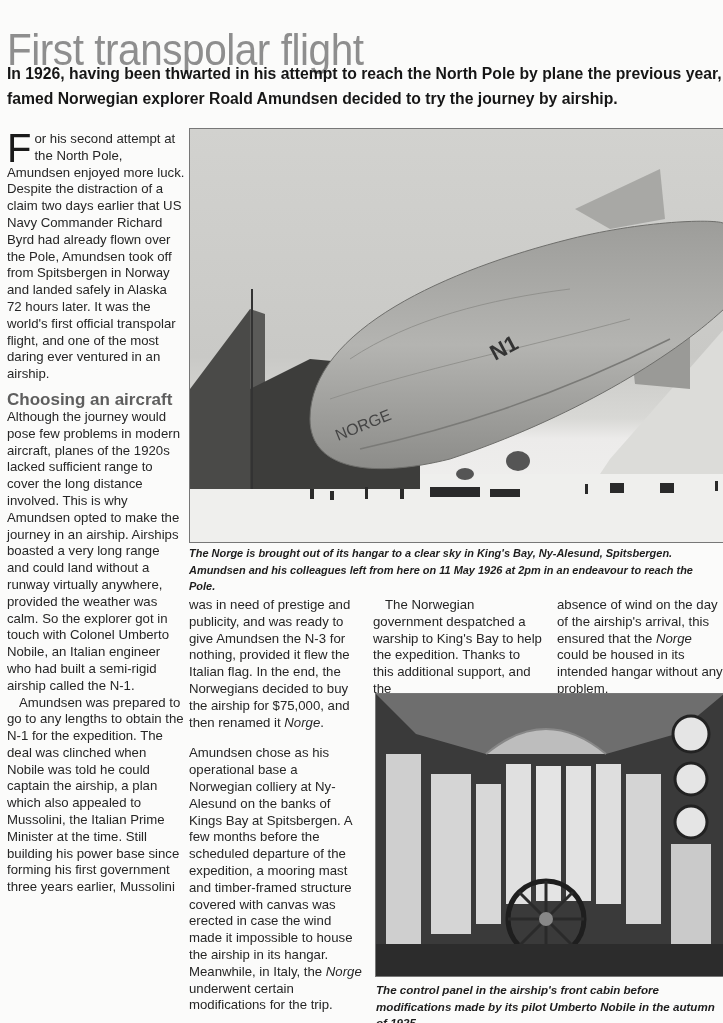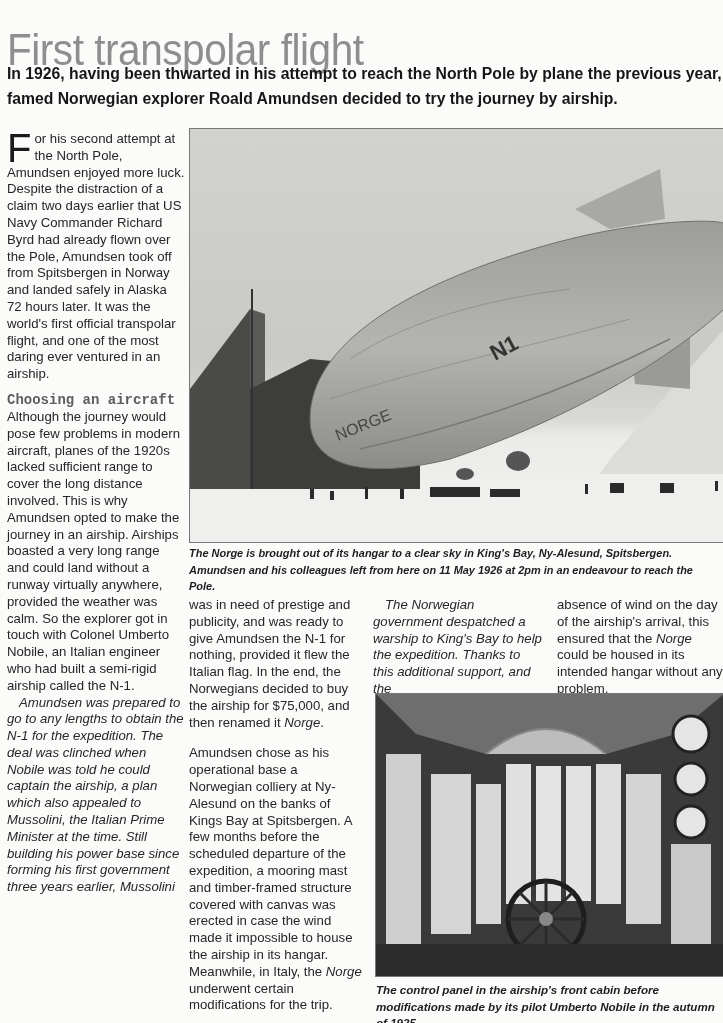--- a/index.html
+++ b/index.html
@@ -18,33 +18,32 @@
   }
   .standfirst {
     position: absolute; left: 7px; top: 61px; width: 715px;
     font-size: 17.4px; font-weight: bold; line-height: 25px; color: #161616;
     transform: scaleX(0.905); transform-origin: left top; width: 790px;
   }
   .col {
     position: absolute; font-size: 13.2px; line-height: 16.8px; color: #262626;
   }
   .col p { margin: 0; }
-  .col .indent { text-indent: 12px; font-style: italic; }
+  .col .indent { text-indent: 12px; }
   .col1 { left: 7px; top: 131px; width: 178px; }
   .col2 { left: 189px; top: 597px; width: 175px; }
   .col3 { left: 373px; top: 597px; width: 170px; }
   .col4 { left: 557px; top: 597px; width: 170px; }
   .dropcap {
     float: left; font-size: 40px; line-height: 30px; margin: 2px 3px 0 0;
     color: #1a1a1a; font-weight: normal;
   }
   .subhead {
-    font-size: 14px; font-weight: bold; color: #5e5e5e; margin: 0;
+    font-size: 17px; font-weight: bold; color: #5e5e5e; margin: 0;
     line-height: 18px;
-    font-family: Liberation Mono, monospace;
   }
   .gap { height: 8px; }
   em { font-style: italic; }
 
   .photo {
     position: absolute; overflow: hidden; border: 1px solid #777;
   }
   .photo1 {
     left: 189px; top: 128px; width: 534px; height: 413px;
     background: linear-gradient(180deg, #d2d2cf 0%, #c9c9c6 55%, #d8d8d5 70%, #ecebea 75%, #f2f2f0 100%);
@@ -118,21 +117,21 @@
       <rect x="395" y="355" width="3" height="10"></rect>
         <rect x="420" y="354" width="14" height="10"></rect>
       <rect x="470" y="354" width="14" height="10"></rect>
         <rect x="525" y="352" width="3" height="10"></rect>
     </g>
   </svg>
 </div>
 <div class="caption caption1">The Norge is brought out of its hangar to a clear sky in King's Bay, Ny-Alesund, Spitsbergen. Amundsen and his colleagues left from here on 11 May 1926 at 2pm in an endeavour to reach the Pole.</div>
 
 <div class="col col2">
-  <p><span>was in need of prestige and publicity, and was ready to give Amundsen the N-1 for nothing, provided it flew the Italian flag. In the end, the Norwegians decided to buy the airship for $75,000, and then renamed it </span><em>Norge</em><span>.</span></p>
+  <p><span>was in need of prestige and publicity, and was ready to give Amundsen the N-3 for nothing, provided it flew the Italian flag. In the end, the Norwegians decided to buy the airship for $75,000, and then renamed it </span><em>Norge</em><span>.</span></p>
   <div class="gap" style="height:14px"></div>
   <p><span>Amundsen chose as his operational base a Norwegian colliery at Ny-Alesund on the banks of Kings Bay at Spitsbergen. A few months before the scheduled departure of the expedition, a mooring mast and timber-framed structure covered with canvas was erected in case the wind made it impossible to house the airship in its hangar. Meanwhile, in Italy, the </span><em>Norge</em><span> underwent certain modifications for the trip.</span></p>
 </div>
 
 <div class="col col3">
   <p class="indent">The Norwegian government despatched a warship to King's Bay to help the expedition. Thanks to this additional support, and the</p>
 </div>
 <div class="col col4">
   <p>absence of wind on the day of the airship's arrival, this ensured that the <em>Norge</em> could be housed in its intended hangar without any problem.</p>
 </div>

